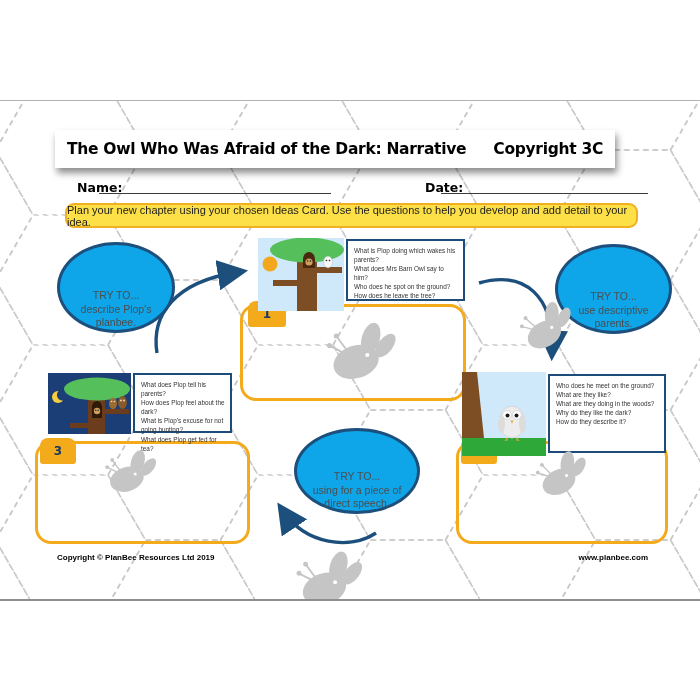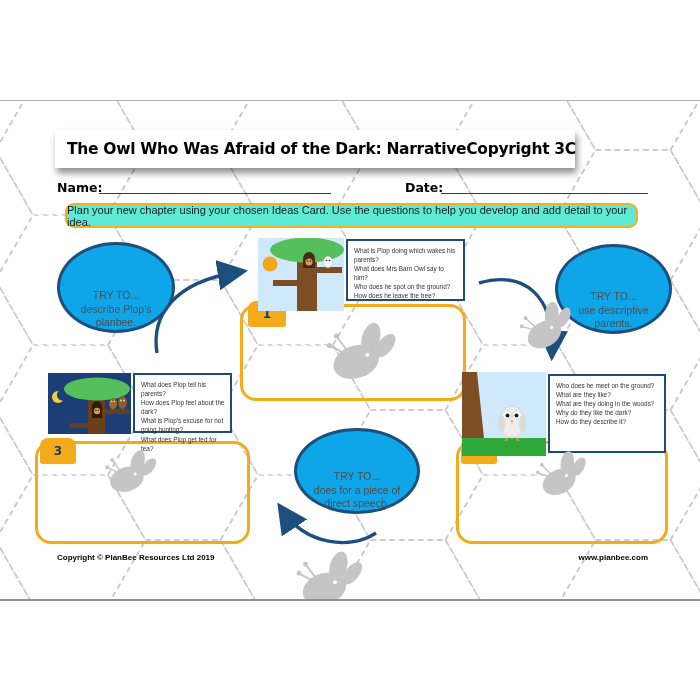--- a/index.html
+++ b/index.html
@@ -3,33 +3,33 @@
 <meta charset="utf-8">
 <style>
   html,body{margin:0;padding:0;background:#fff;}
   .canvas{position:relative;width:700px;height:700px;background:#ffffff;overflow:hidden;
           font-family:"Liberation Sans",sans-serif;}
   .page{position:absolute;left:0;top:100px;width:700px;height:498px;background:#ffffff;
         border-top:1px solid #b3b3b3;border-bottom:2px solid #8e8e8e;overflow:hidden;}
   .hexbg{position:absolute;left:0;top:0;z-index:0;}
 
   
-  .header{position:absolute;left:55px;top:29px;width:520px;height:38px;background:#ffffff;
+  .header{position:absolute;left:55px;top:29px;width:560px;height:38px;background:#ffffff;
           z-index:2;display:flex;align-items:center;justify-content:space-between;
           padding:0 12px;box-sizing:border-box;box-shadow:2px 5px 7px rgba(0,0,0,.45);}
   .title,.wsnum{font-family:"DejaVu Sans",sans-serif;font-weight:bold;font-size:15.5px;
           letter-spacing:-.3px;color:#000;white-space:nowrap;}
 
   
   .lbl{position:absolute;font-family:"DejaVu Sans",sans-serif;font-weight:bold;font-size:12.5px;
-       color:#000;z-index:2;}
+       color:#000;z-index:2;margin-left:20px;}
   .wline{position:absolute;border-bottom:1.6px solid #3c3c3c;z-index:2;}
 
   
-  .instr{position:absolute;left:65px;top:102px;width:573px;height:25px;background:#5eead4;
+  .instr{position:absolute;left:65px;top:102px;width:573px;height:25px;background:#fde047;
          border:2px solid #f0b01f;border-radius:9px;z-index:2;display:flex;align-items:center;
          justify-content:center;font-size:11px;color:#1c1c1c;box-sizing:border-box;}
 
   
   .bubble{position:absolute;background:#0ea5e9;border:3px solid #1d4f7c;border-radius:50%;
           z-index:3;display:flex;flex-direction:column;align-items:center;justify-content:flex-end;
           color:#4d4d4d;font-size:10.5px;line-height:1.3;text-align:center;box-sizing:border-box;}
   .bubble-left{left:57px;top:141px;width:118px;height:91px;}
   .bubble-right{left:555px;top:143px;width:117px;height:90px;}
   .bubble-center{left:294px;top:327px;width:126px;height:86px;}
@@ -106,21 +106,21 @@
       <span>describe Plop's</span>
       <span>planbee.</span>
     </div>
     <div class="bubble bubble-right">
       <span>TRY TO...</span>
       <span>use descriptive</span>
       <span>parents.</span>
     </div>
     <div class="bubble bubble-center">
       <span>TRY TO...</span>
-      <span>does for a piece of</span>
+      <span>using for a piece of</span>
       <span>direct speech.</span>
     </div>
 
     <div class="ybox" style="left:240px;top:203px;width:226px;height:97px;"></div>
     <div class="ytab" style="left:248px;top:200px;width:38px;height:26px;">
       <span>1</span>
     </div>
     <svg class="scene" style="left:258px;top:137px;" width="86" height="73" viewBox="0 0 86 73" aria-label="daytime-tree-with-owls">
       <rect width="86" height="73" fill="#cfe9fb"></rect>
       <circle cx="12" cy="26" r="7.5" fill="#f2a71c"></circle>

